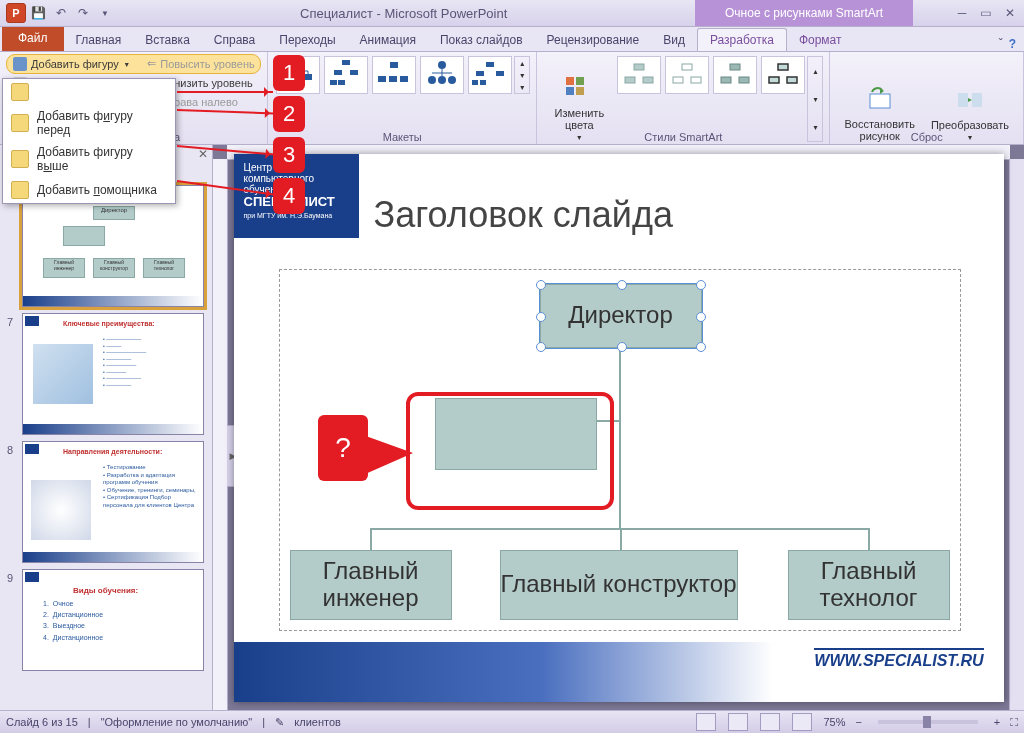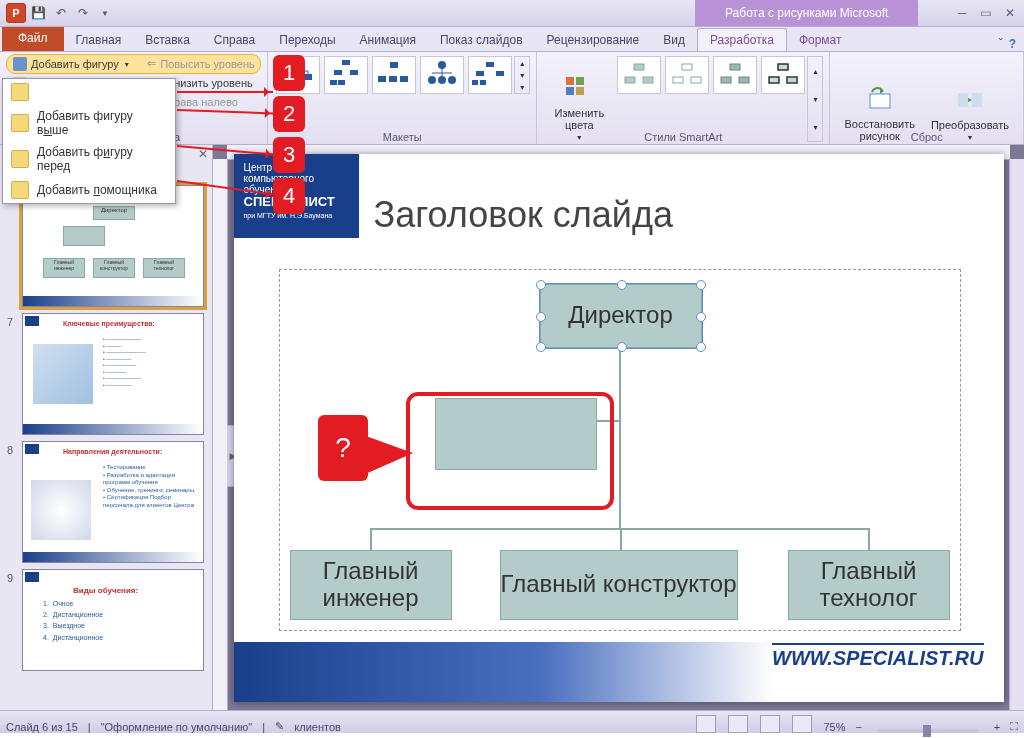--- a/index.html
+++ b/index.html
@@ -41,29 +41,29 @@
   .workspace{display:flex;height:565px;background:#e4e0f2}
   .thumb-pane{width:212px;background:#e9e6f3;border-right:1px solid #b6b0cd;overflow:hidden;position:relative}
   .thumb-pane .close-x{position:absolute;right:4px;top:2px;font-size:12px;color:#666}
   .th-slide{margin:6px 8px 6px 22px;border:1px solid #8a83a8;background:#fff;height:120px;position:relative;font-size:8px}
   .th-slide.sel{outline:3px solid #d9a13b}
   .th-num{position:absolute;left:-16px;top:2px;font-size:11px;color:#5a5577}
   .slide-area{flex:1;background:#7d7896;display:flex;align-items:center;justify-content:center;position:relative}
   .slide{width:770px;height:548px;background:#fff;box-shadow:0 0 8px rgba(0,0,0,.4);position:relative;overflow:hidden}
   .slide-bg-band{position:absolute;left:0;top:0;width:125px;height:84px;background:#1a3f8a}
   .slide-bg-bottom{position:absolute;left:0;bottom:0;right:0;height:60px;background:linear-gradient(to right,#1a3f8a,#4a6fbf 40%,#fff 70%)}
-  .slide-url{position:absolute;right:20px;bottom:32px;font-size:20px;font-weight:bold;font-style:italic;color:#1a3f8a;border-top:2px solid #1a3f8a;padding-top:2px}
+  .slide-url{position:absolute;right:20px;bottom:32px;font-size:16px;font-weight:bold;font-style:italic;color:#1a3f8a;border-top:2px solid #1a3f8a;padding-top:2px}
   .slide-title{position:absolute;left:140px;top:40px;font-size:36px;color:#444}
   .smartart{position:absolute;left:45px;top:115px;width:680px;height:360px;border:1px dashed #999}
   .sa-box{position:absolute;background:#b3ccc9;border:1px solid #8aa8a4;display:flex;align-items:center;justify-content:center;font-size:24px;text-align:center;line-height:1.1}
   .sa-box.sel{box-shadow:0 0 0 1px #5a8fd6}
   .sa-handle{position:absolute;width:8px;height:8px;background:#fff;border:1px solid #5a8fd6;border-radius:50%}
   .sa-line{position:absolute;background:#8aa8a4}
   .q-highlight{position:absolute;border:4px solid #e31b23;border-radius:12px}
-  .statusbar{height:22px;background:linear-gradient(to bottom,#e8e5f4,#d2cce6);border-top:1px solid #b6b0cd;display:flex;align-items:flex-end;font-size:11px;padding:0 6px;gap:10px;color:#4a456a}
+  .statusbar{height:22px;background:linear-gradient(to bottom,#e8e5f4,#d2cce6);border-top:1px solid #b6b0cd;display:flex;align-items:center;font-size:11px;padding:0 6px;gap:10px;color:#4a456a}
   .statusbar .spacer{flex:1}
   .view-btn{width:18px;height:16px;border:1px solid #a39cc0;background:#ece9f6;margin:0 1px}
   .zoom-slider{width:100px;height:4px;background:#c9c3de;position:relative;margin:0 6px}
   .zoom-slider .thumb{position:absolute;top:-4px;width:8px;height:12px;background:#8a83a8}
   u.mn{text-decoration:underline}
   .ruler-v{position:absolute;left:0;top:14px;bottom:0;width:14px;background:#f2f0f9;border-right:1px solid #b6b0cd}
   .ruler-h{position:absolute;left:14px;right:14px;top:0;height:14px;background:#f2f0f9;border-bottom:1px solid #b6b0cd}
   .scroll-v{position:absolute;right:0;top:14px;bottom:0;width:14px;background:#e4e0f2;border-left:1px solid #b6b0cd}
   .text-pane-handle{position:absolute;left:14px;top:280px;width:12px;height:60px;background:#d7d2ea;border:1px solid #b6b0cd;border-left:none;border-radius:0 4px 4px 0;display:flex;align-items:center;justify-content:center;color:#666;font-size:9px}
 </style>
@@ -71,21 +71,22 @@
 <body>
 
 <div class="titlebar">
   <div class="qat">
     <div class="p-icon">P</div>
     <span class="qat-btn">💾</span>
     <span class="qat-btn">↶</span>
     <span class="qat-btn">↷</span>
     <span class="qat-btn" style="font-size:8px">▼</span>
   </div>
-  <div class="ctx-tab">Работа с рисунками Microsoft</div>
+  <div class="title-text">Специалист  -  Microsoft PowerPoint</div>
+  <div class="ctx-tab">Очное с рисунками SmartArt</div>
   <div class="win-btns">
     <span>─</span>
     <span>▭</span>
     <span>✕</span>
   </div>
 </div>
 
 <div class="ribbon-tabs">
   <div class="file-tab">Файл</div>
   <div class="rtab">Главная</div>
@@ -268,25 +269,25 @@
     <div class="rgroup-label">Сброс</div>
   </div>
 </div>
 
 <div class="dropdown-menu">
   <div class="menu-item">
       <span class="mico"></span>
     </div>
   <div class="menu-item">
       <span class="mico"></span>
-      <span>Добавить фигуру в<u class="mn">ы</u>ше</span>
+      <span>Добавить ф<u class="mn">и</u>гуру перед</span>
     </div>
   <div class="menu-item">
       <span class="mico"></span>
-      <span>Добавить ф<u class="mn">и</u>гуру перед</span>
+      <span>Добавить фигуру в<u class="mn">ы</u>ше</span>
     </div>
   <div class="menu-item">
       <span class="mico"></span>
       <span>Добавить <u class="mn">п</u>омощника</span>
     </div>
 </div>
 
 <div class="callout" style="left:273px;top:55px">1</div>
 <div class="callout" style="left:273px;top:96px">2</div>
 <div class="callout" style="left:273px;top:137px">3</div>

